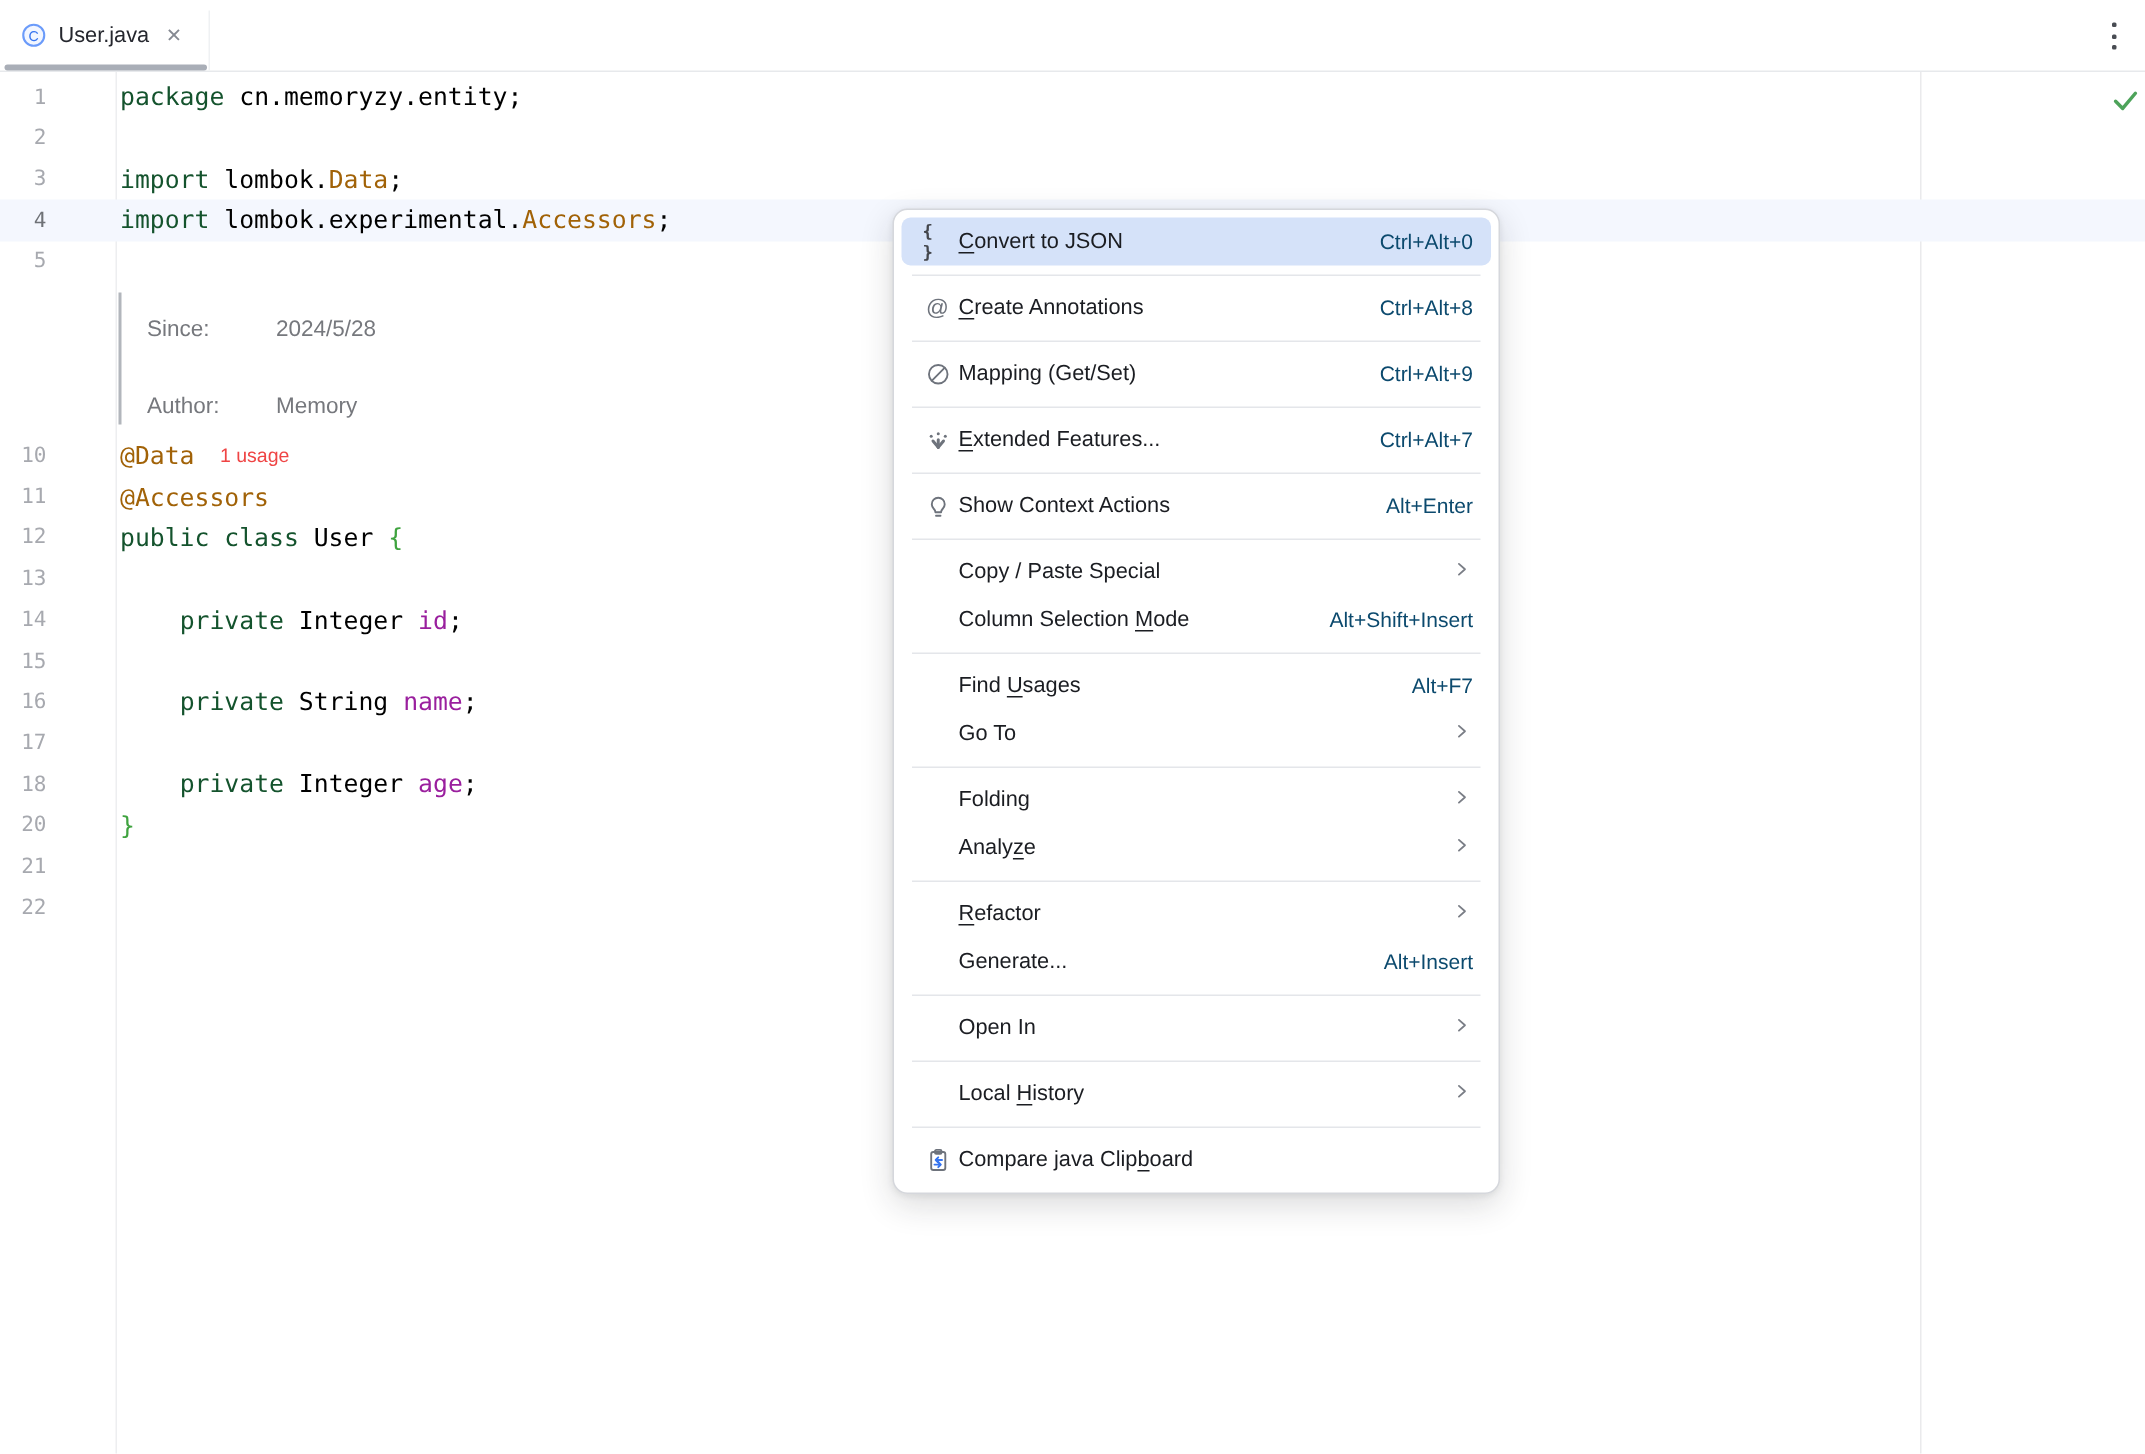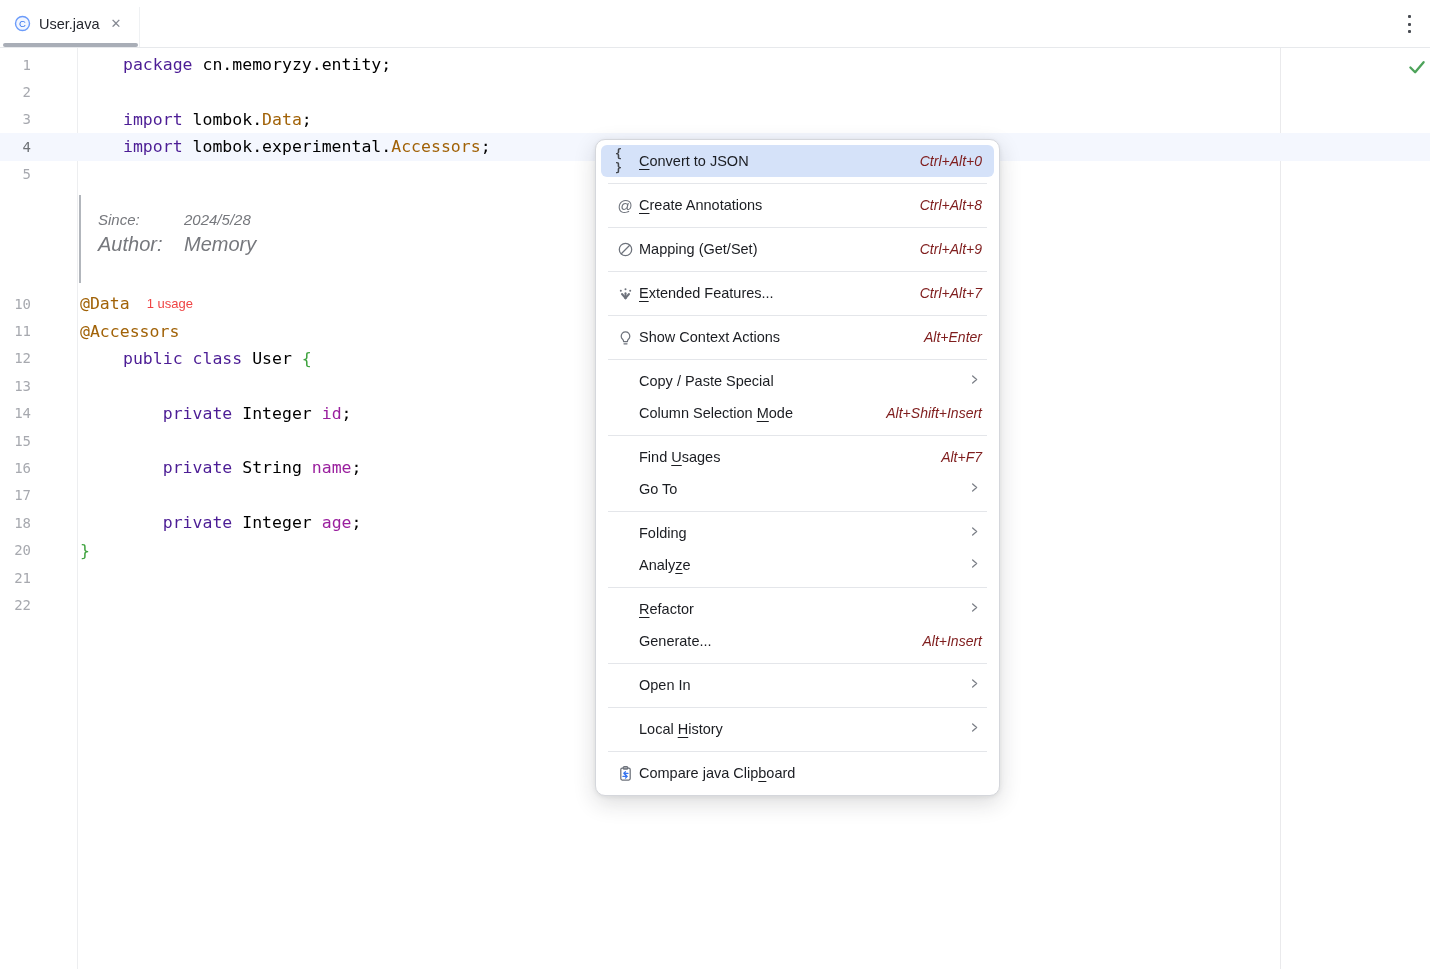--- a/index.html
+++ b/index.html
@@ -30,29 +30,29 @@
   .check{position:absolute;left:1406px;top:8px;width:22px;height:22px;z-index:3;}
 
   #code-rows{position:absolute;left:0;top:3px;right:0;z-index:1;}
   .crow{display:flex;height:27.4px;align-items:center;white-space:pre;
         font-family:"DejaVu Sans Mono","Liberation Mono",monospace;font-size:16.5px;color:#000;}
   .crow.caret{background:#F4F7FE;position:relative;z-index:2;}
   .gut{flex:0 0 77px;width:77px;box-sizing:border-box;padding-right:46px;text-align:right;
        font-size:14px;color:#A7A9AF;}
   .crow.caret .gut{color:#6F7277;}
   .codecell{padding-left:3px;display:flex;align-items:center;}
-  .kw{color:#4c1d95;margin-left:43px;} .ann{color:#a16207;} .fld{color:#9A1F9E;} .br{color:#3FA33F;} .pl{color:#000;}
+  .kw{color:#14532d;} .ann{color:#a16207;} .fld{color:#9A1F9E;} .br{color:#3FA33F;} .pl{color:#000;}
   .inlay{font-family:"Liberation Sans",sans-serif;font-size:13px;color:#ef4444;margin-left:17px;}
 
   
-  .docrow{display:flex;height:102px;font-style:italic;}
+  .docrow{display:flex;height:102px;}
   .doc-content{position:relative;flex:1;font-family:"Liberation Sans",sans-serif;}
   .doc-vline{position:absolute;left:2px;top:7px;height:88px;width:1.5px;background:#B2B6BC;}
   .doc-line-a{position:absolute;left:21px;top:23px;font-size:15px;color:#76787D;}
-  .doc-line-b{position:absolute;left:21px;top:45px;font-size:20px;color:#76787D;}
+  .doc-line-b{position:absolute;left:21px;top:74px;font-size:15px;color:#76787D;}
   .doc-val{position:absolute;left:86px;top:0;color:#76787D;}
   .doc-rel{position:relative;display:block;width:400px;height:18px;}
 
   
   .menu{position:absolute;left:595px;top:139px;width:405px;box-sizing:border-box;background:#fff;
         border:1px solid #D5D7DC;border-radius:10px;padding:5px 0 6px;z-index:10;
         box-shadow:0 7px 22px rgba(30,33,40,.16),0 1px 4px rgba(30,33,40,.08);}
   .mi{height:32px;margin:0 5px;display:flex;align-items:center;border-radius:6px;
       padding:0 12px 0 14px;box-sizing:border-box;font-size:14.5px;color:#1B1D22;cursor:default;}
   .mi.sel{background:#D5E2F9;}
@@ -60,21 +60,21 @@
            justify-content:center;}
   .mi-icon svg{width:17px;height:17px;}
   .mi-icon svg .s{stroke:#6E737C;stroke-width:1.25;fill:none;stroke-linecap:round;stroke-linejoin:round;}
   .mi-icon svg .sf{fill:#6E737C;stroke:none;}
   .mi-icon svg .blue{stroke:#3574F0;stroke-width:1.3;fill:none;stroke-linecap:round;stroke-linejoin:round;}
   .ticon{font-family:"DejaVu Sans Mono",monospace;font-size:11.5px;font-weight:bold;color:#43464C;letter-spacing:0.5px;}
   .aticon{font-size:15px;color:#6E737C;}
   .mi-label{white-space:pre;}
   .mn{text-decoration:underline;text-underline-offset:2.5px;}
   .mi-right{margin-left:auto;display:flex;align-items:center;}
-  .mi-shortcut{color:#7f1d1d;font-size:14px;font-style:italic;}
+  .mi-shortcut{color:#0c4a6e;font-size:14px;}
   .mi-chevron svg{width:15px;height:15px;}
   .mi-chevron .s{stroke:#7A7E86;stroke-width:1.3;fill:none;stroke-linecap:round;stroke-linejoin:round;}
   .msep{height:1px;background:#E4E6EA;margin:5.5px 12px;}
 </style>
 </head>
 <body>
 
 <div class="tabbar">
   <div class="tab">
     <span class="tab-icon">

